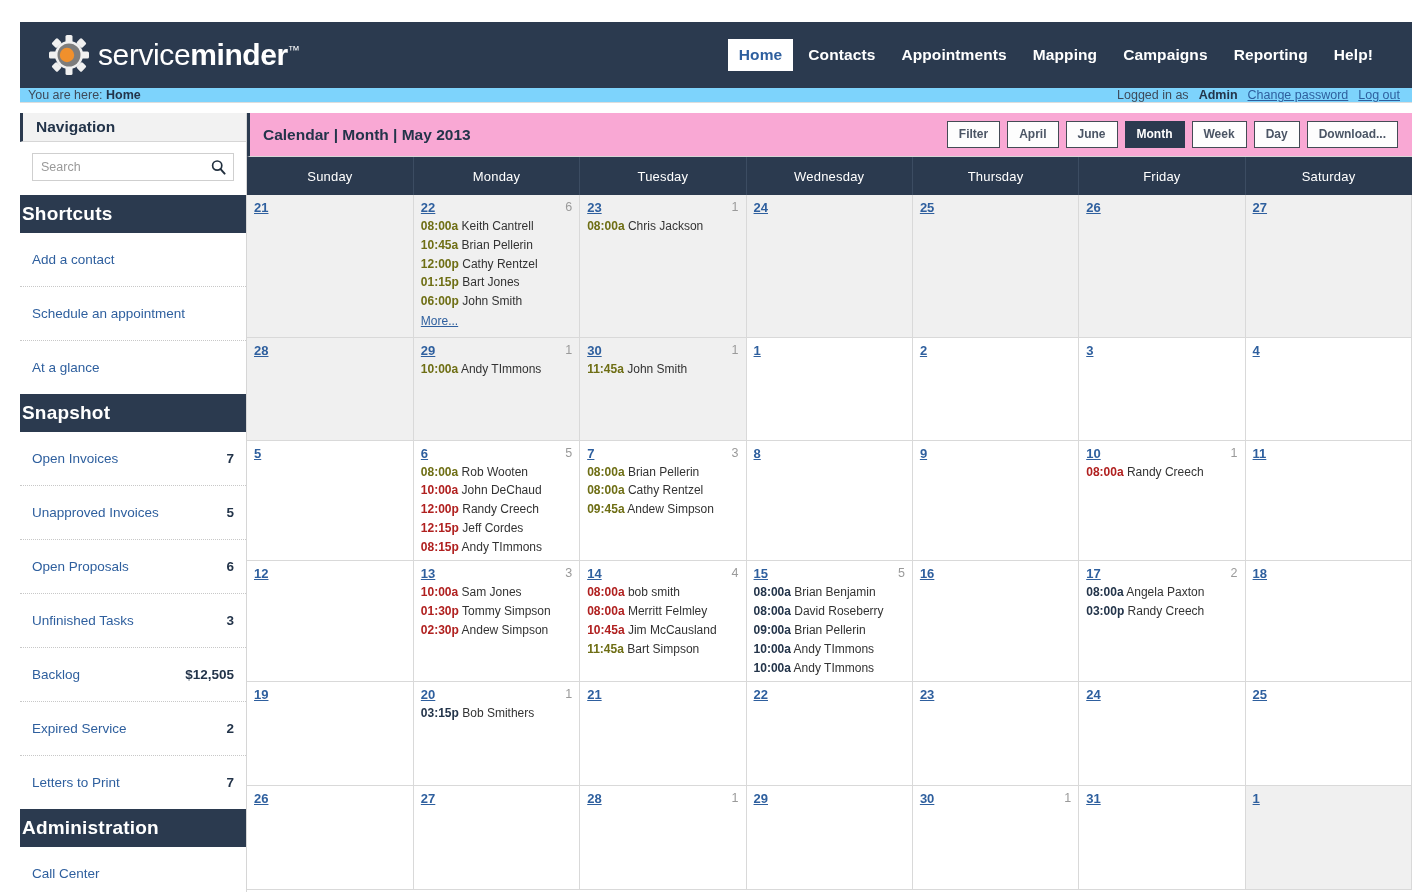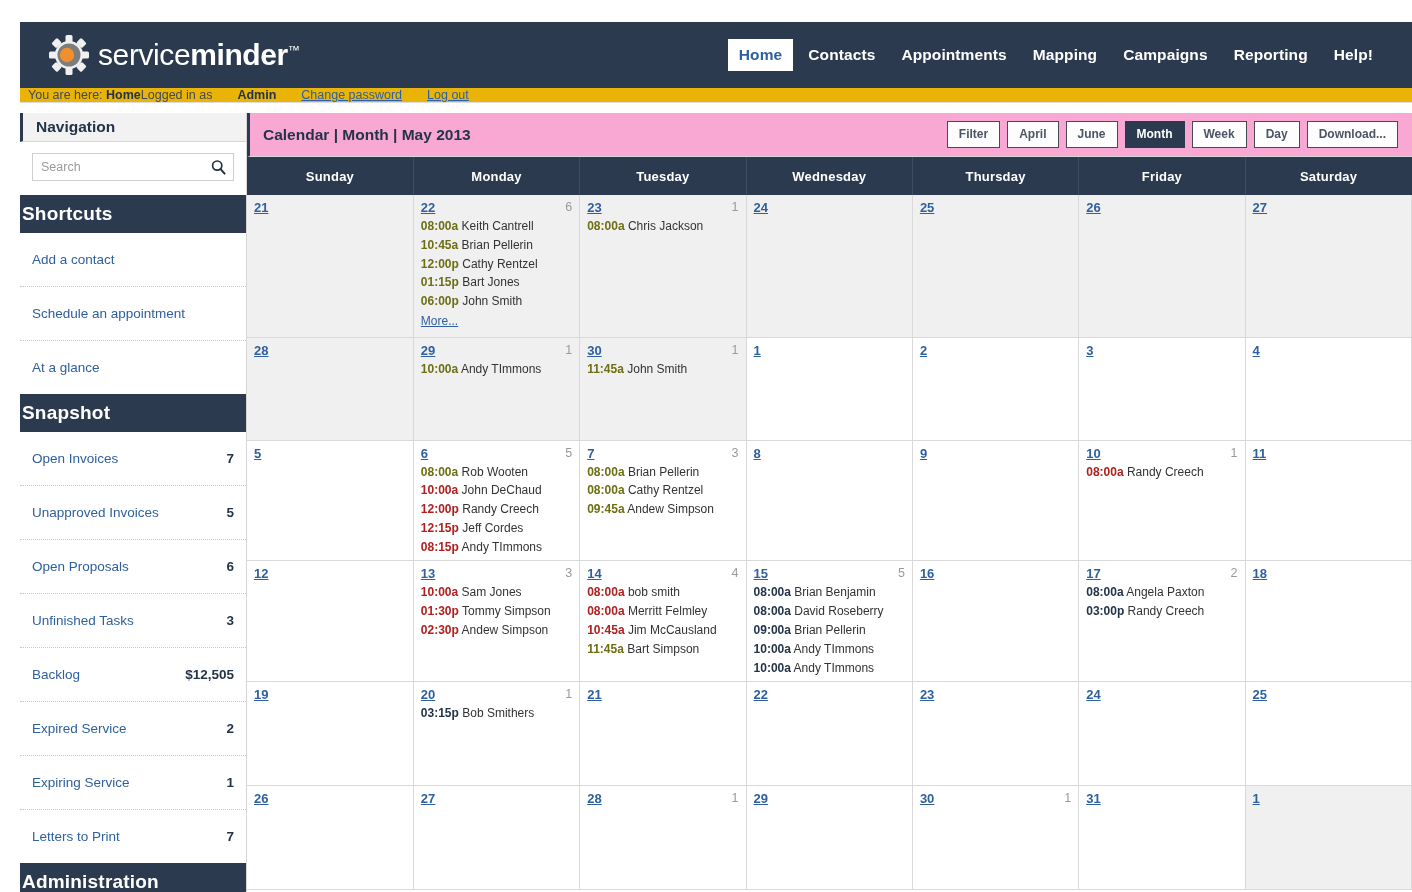--- a/index.html
+++ b/index.html
@@ -28,27 +28,27 @@
   .mainnav { display:flex; align-items:center; gap:4px; padding-right:28px; }
   .mainnav a {
     color:#ffffff; text-decoration:none; font-size:15.5px; font-weight:700;
     padding:7px 11px; letter-spacing:0.1px; white-space:nowrap;
   }
   .mainnav a.active { background:#ffffff; color:#2e5f9e; }
 
   
   .crumbbar {
     position:absolute; left:20px; top:88px; right:0; height:15px;
-    background:#eab308; border-bottom:1px solid #dddddd;
-    display:flex; align-items:center; 
+    background:#7dd3fc; border-bottom:1px solid #dddddd;
+    display:flex; align-items:center; justify-content:space-between;
     font-size:12.5px; color:#3e4a5a;
   }
   .crumbbar .left { padding-left:8px; }
   .crumbbar .left b { color:#23344a; }
-  .crumbbar .right { padding-right:12px; display:flex; gap:25px; align-items:center;}
+  .crumbbar .right { padding-right:12px; display:flex; gap:10px; align-items:center;}
   .crumbbar .right b { color:#23344a; }
   .crumbbar .right a { color:#2e5f9e; text-decoration:underline; }
 
   
   .sidebar {
     position:absolute; left:20px; top:113px; width:227px; bottom:0;
     background:#ffffff; border-right:1px solid #d6d6d6;
   }
   .sidebar-head {
     height:29px; background:#f2f2f2; border-bottom:1px solid #d6d6d6;
@@ -98,21 +98,21 @@
   .btn {
     border:1px solid #444b55; background:#fdfdfd; color:#4b5565;
     font-size:12px; font-weight:700; font-family:"Liberation Sans", sans-serif;
     padding:5px 11px; cursor:pointer; line-height:1.25; white-space:nowrap;
   }
   .btn.primary { background:#2b3a4f; color:#ffffff; border-color:#2b3a4f; }
 
   
   .cal { width:100%; border-collapse:collapse; table-layout:fixed; }
   .cal th {
-    background:#2b3a4f; color:#ffffff; font-size:13px; font-weight:700;
+    background:#2b3a4f; color:#ffffff; font-size:13px; font-weight:400;
     height:38px; text-align:center; border-right:1px solid #3c4c62;
     letter-spacing:0.2px;
   }
   .cal th:last-child { border-right:0; }
   .cal td {
     vertical-align:top; border:1px solid #d9d9d9; border-top:0; border-left:0;
     height:104px; padding:5px 7px 6px 7px; background:#ffffff;
   }
   .cal td.other { background:#f0f0f0; }
   .cal tr.w1 td, .cal tr.w2 td { height:103px; }
@@ -232,24 +232,20 @@
         </li>
         <li>
           <a href="#">Backlog</a>
           <span class="val">$12,505</span>
         </li>
         <li>
           <a href="#">Expired Service</a>
           <span class="val">2</span>
         </li>
         <li>
-          <a href="#">Expiring Service</a>
-          <span class="val">1</span>
-        </li>
-        <li>
           <a href="#">Letters to Print</a>
           <span class="val">7</span>
         </li>
       </ul>
     </div>
 
     <div>
       <div class="sec-head">Administration</div>
       <ul class="sec-list">
         <li>

